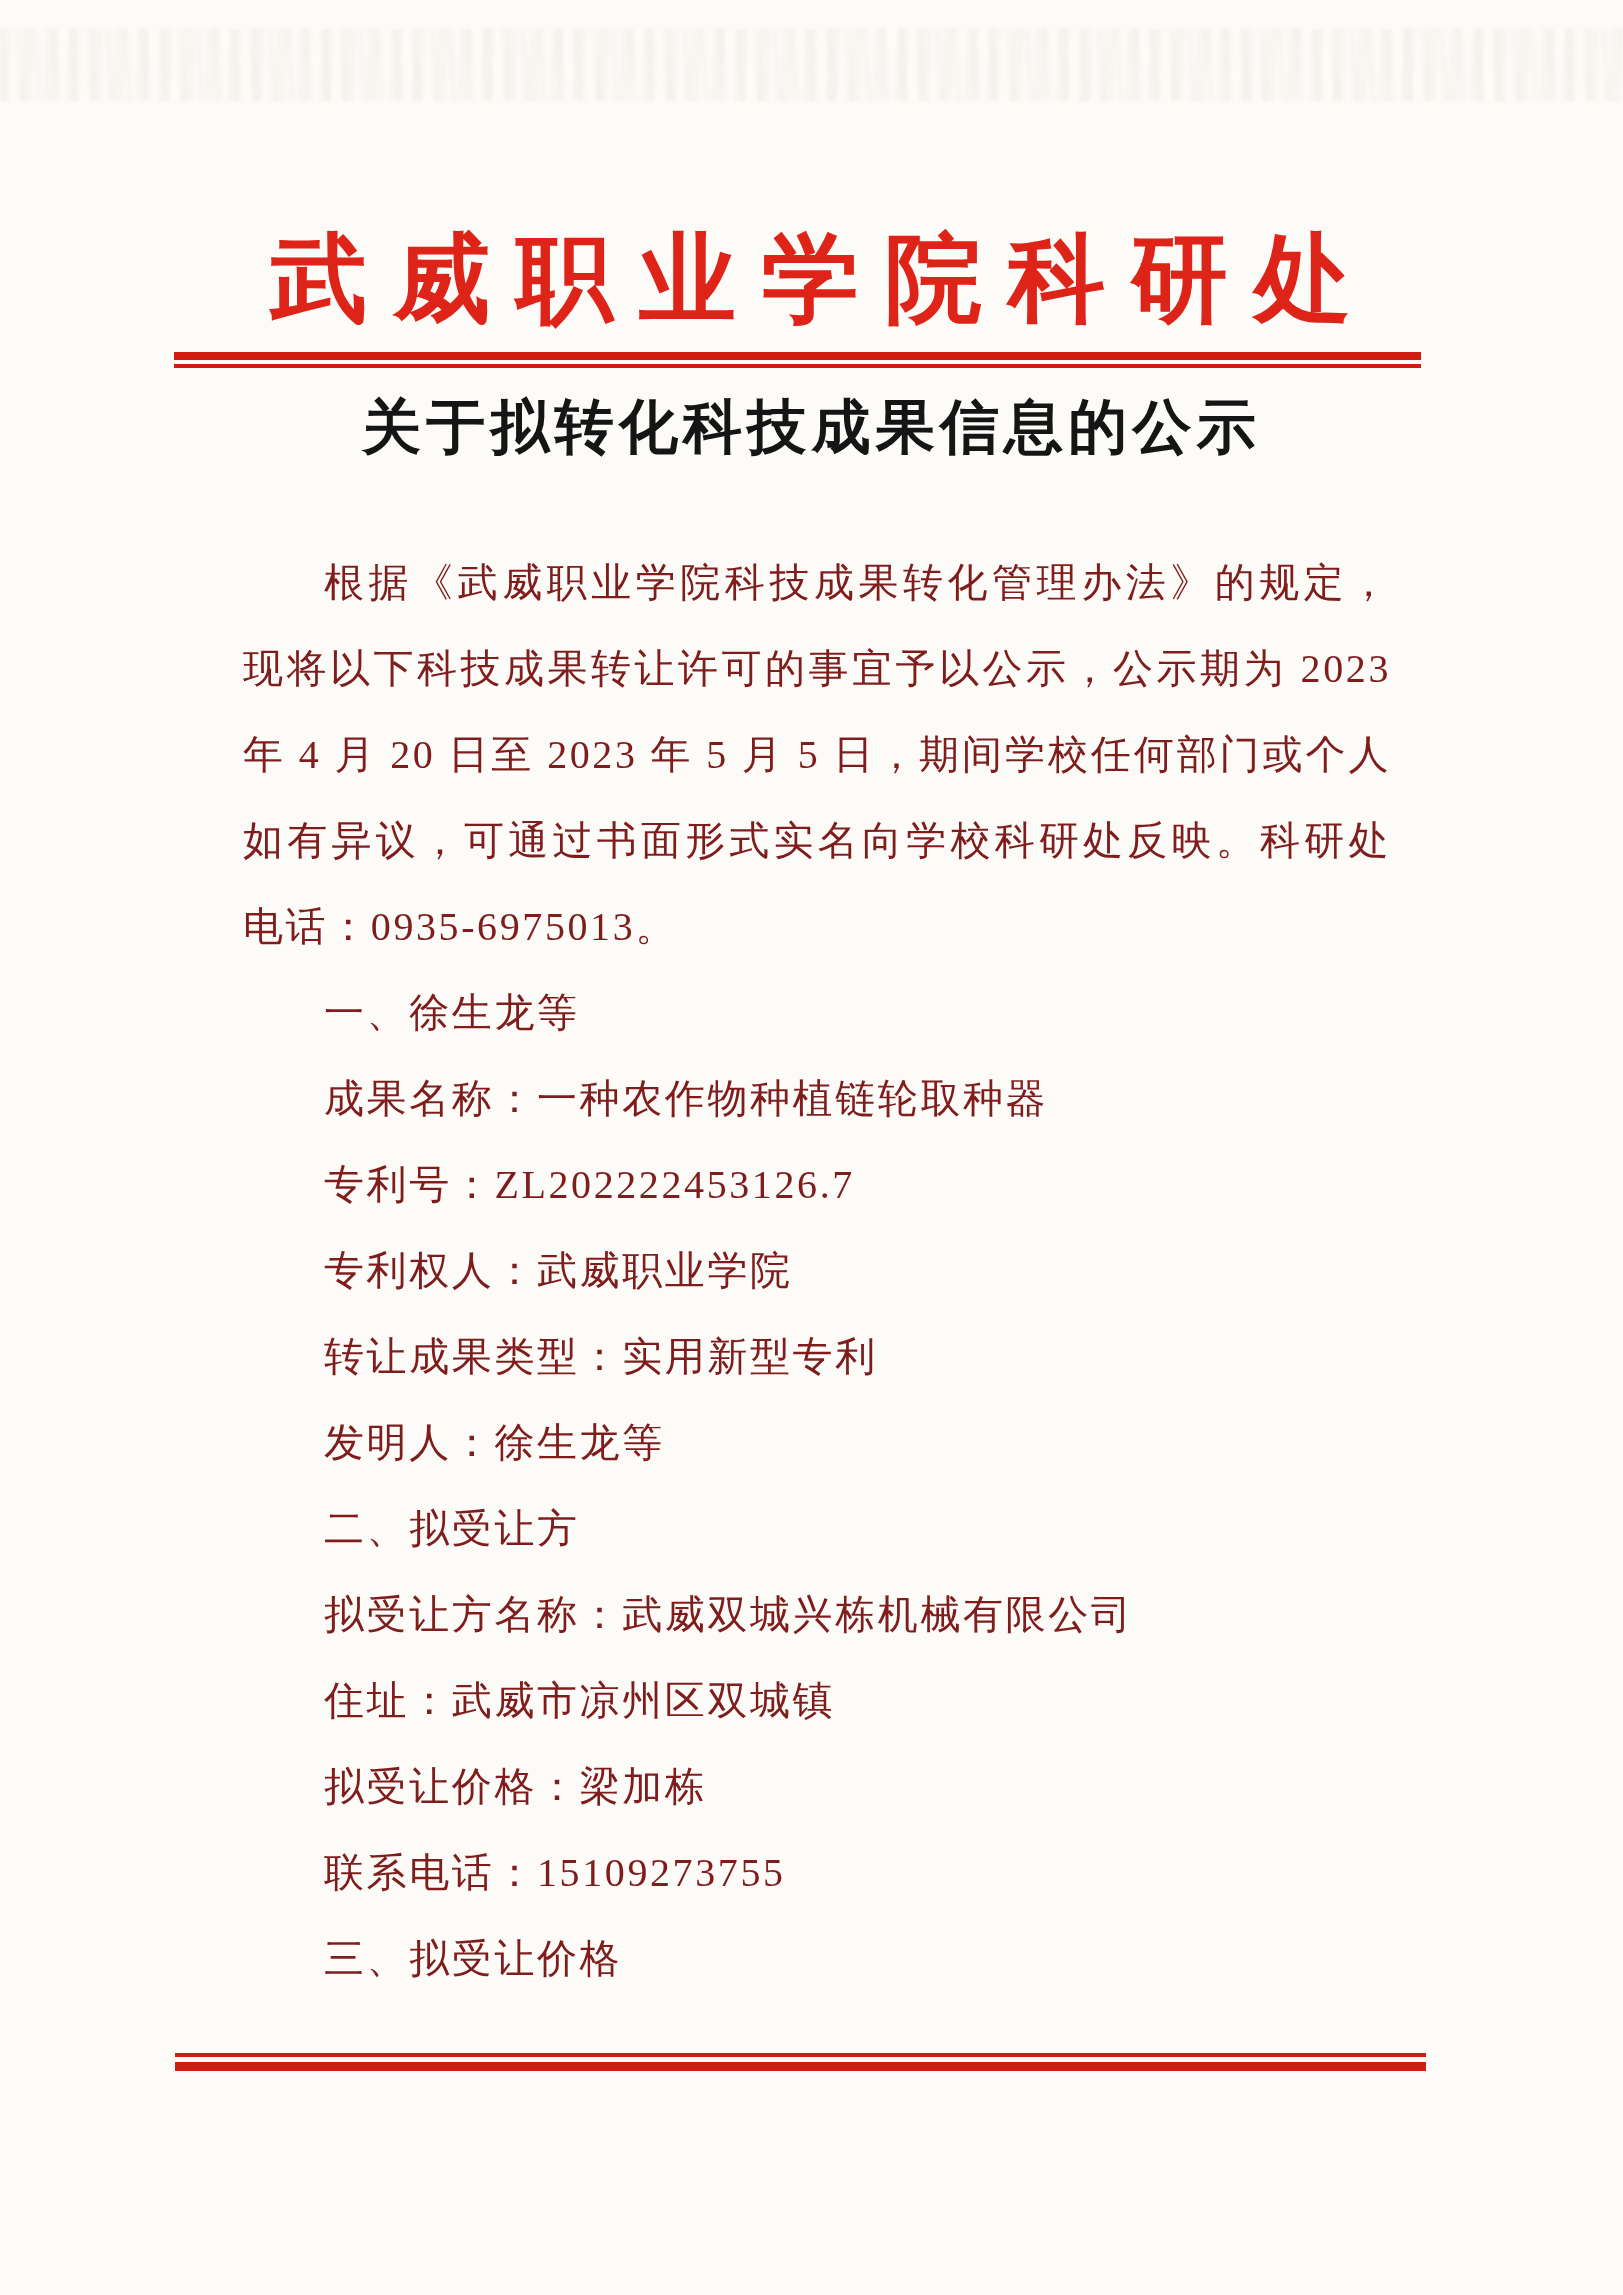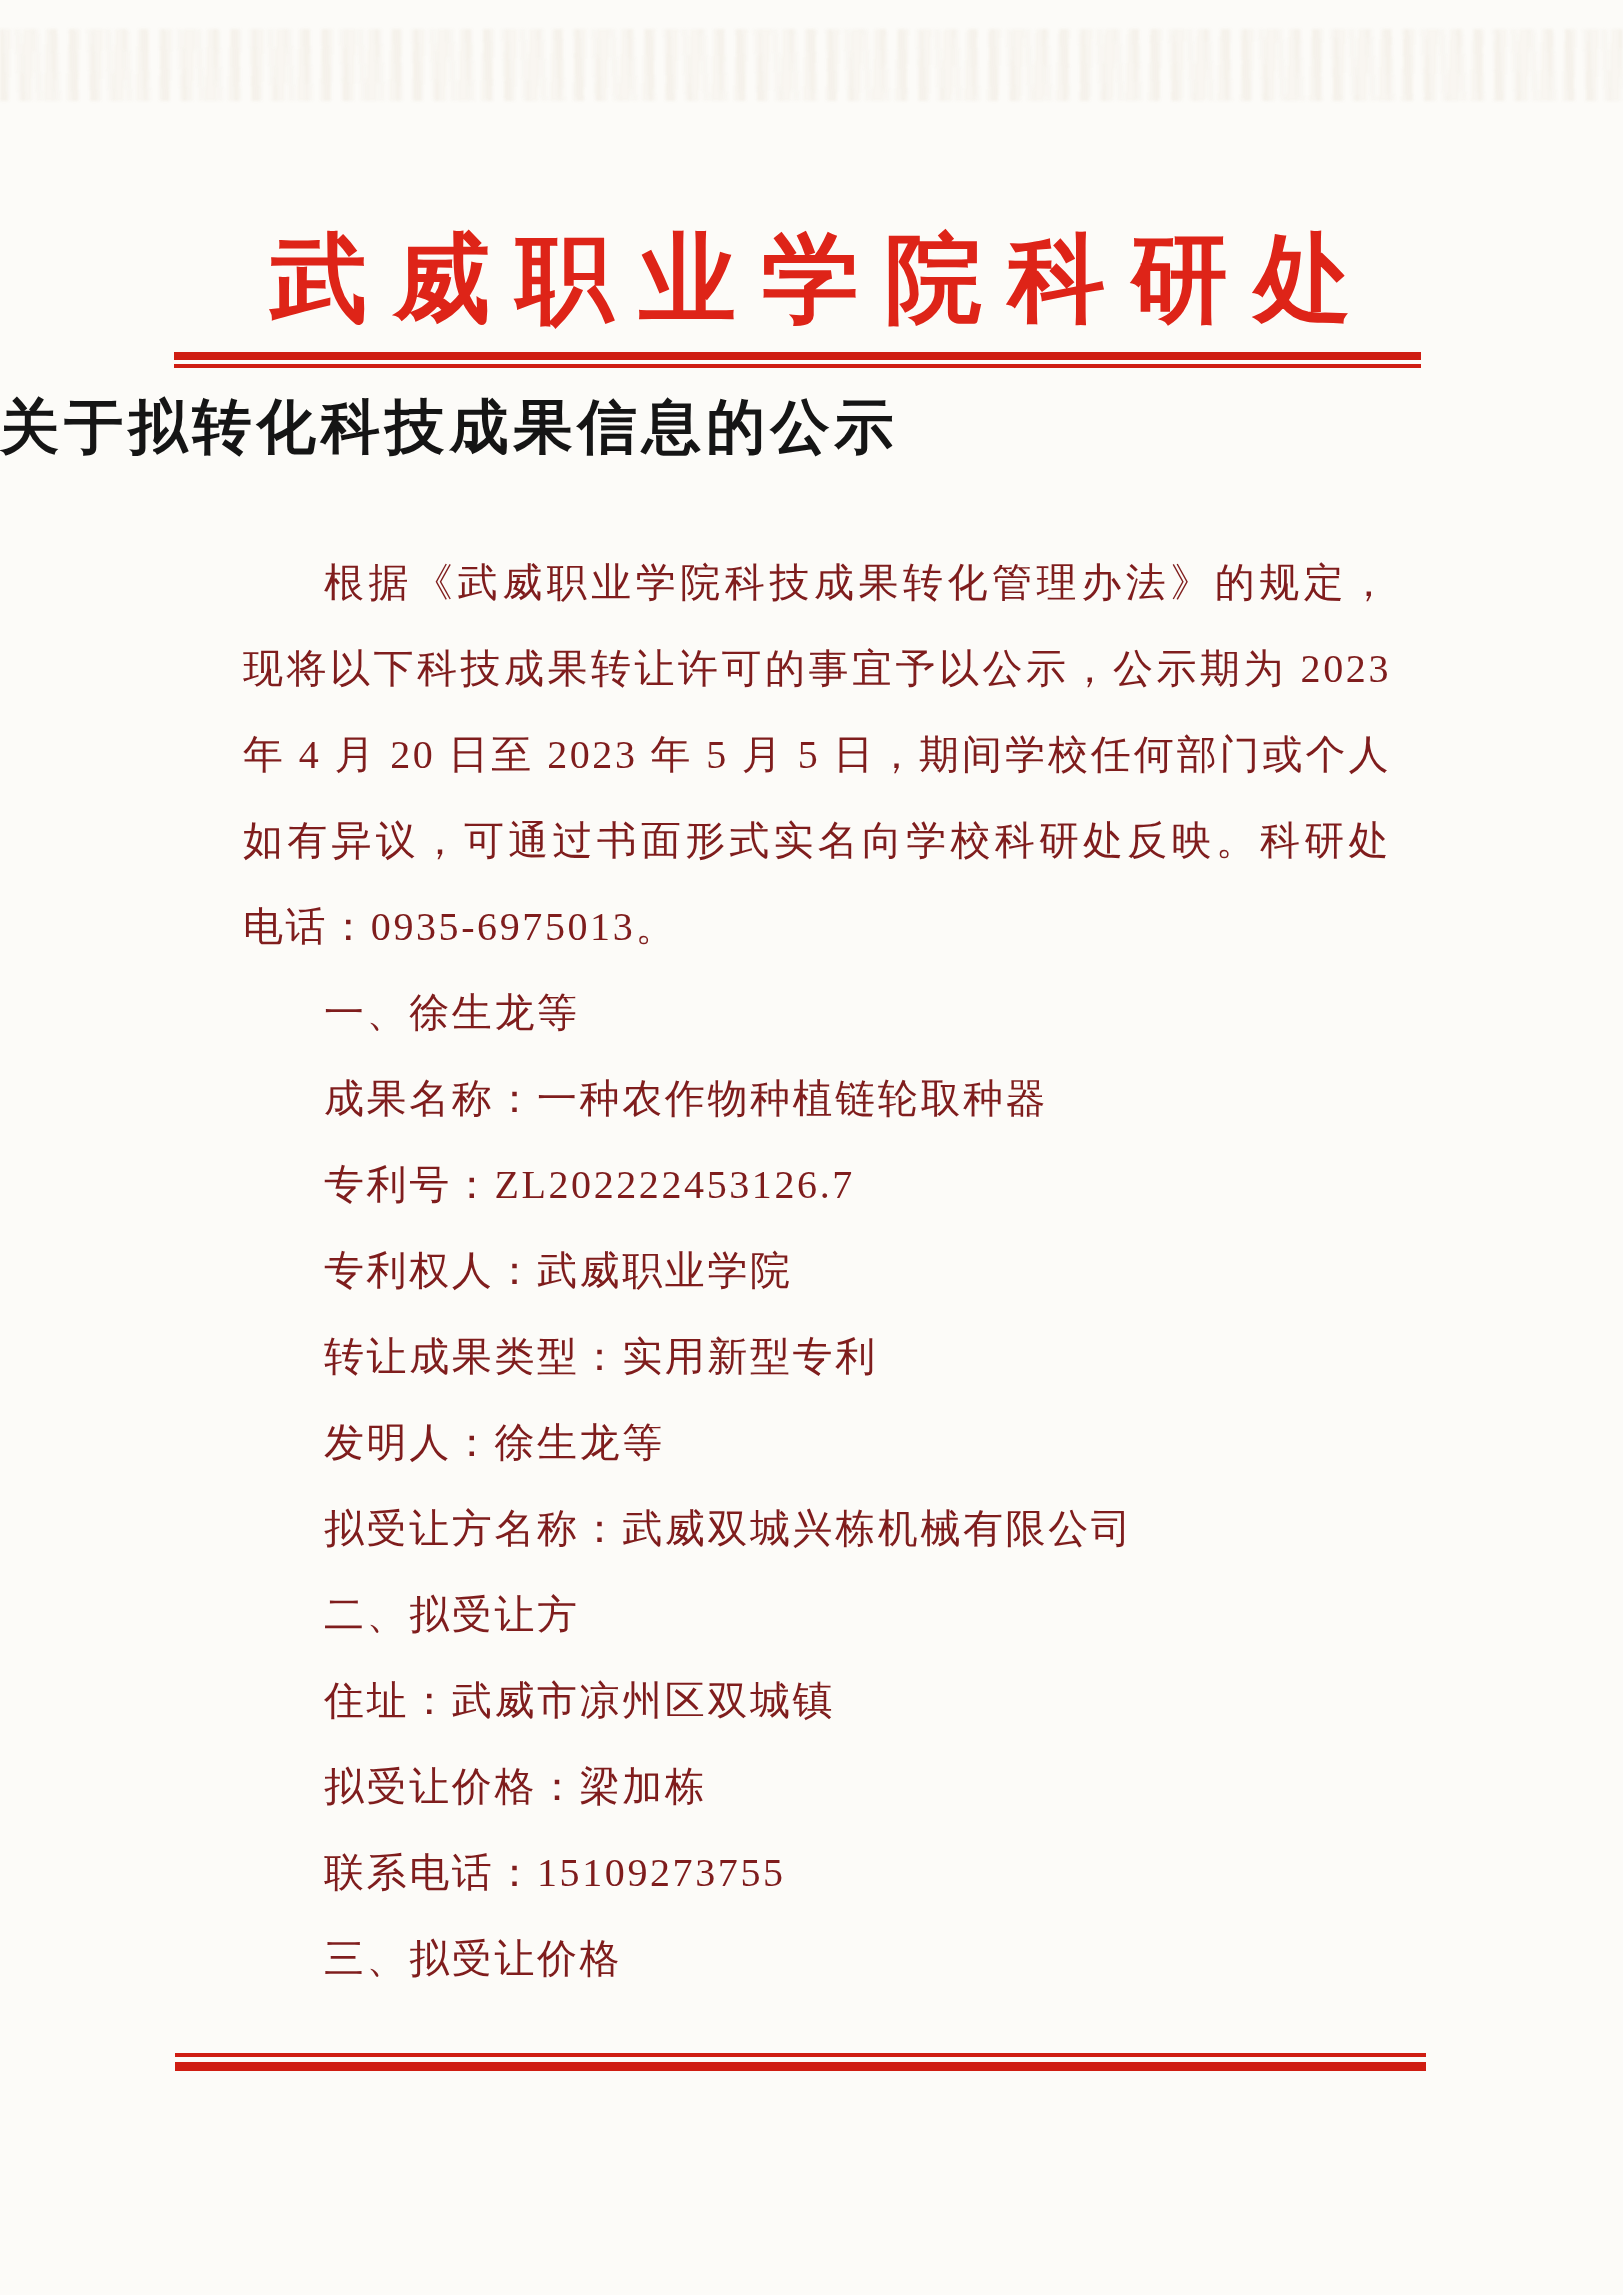--- a/index.html
+++ b/index.html
@@ -27,21 +27,21 @@
     font-weight:bold;
     letter-spacing:26px;
     color:#de2418;
     white-space:nowrap;
   }
   .rule{position:absolute;background:#cf1d12;}
   .head-rule-thick{top:352px;left:174px;width:1247px;height:7.8px;}
   .head-rule-thin{top:364px;left:174px;width:1247px;height:4.3px;}
   .doc-title{
     position:absolute;top:386px;left:0;width:100%;margin:0;
-    text-align:left;
+    text-align:center;
     font-size:59px;line-height:83px;
     font-weight:bold;
     letter-spacing:5.2px;
     color:#151515;
     white-space:nowrap;
   }
   .body-text{
     position:absolute;top:540px;left:243px;width:1148px;
     font-size:40px;
     color:#7f1d1d;
@@ -81,22 +81,22 @@
     <div class="line justify">现将以下科技成果转让许可的事宜予以公示，公示期为 2023</div>
     <div class="line justify">年 4 月 20 日至 2023 年 5 月 5 日，期间学校任何部门或个人</div>
     <div class="line justify">如有异议，可通过书面形式实名向学校科研处反映。科研处</div>
     <div class="line">电话：0935-6975013。</div>
     <div class="line indent">一、徐生龙等</div>
     <div class="line indent">成果名称：一种农作物种植链轮取种器</div>
     <div class="line indent">专利号：ZL202222453126.7</div>
     <div class="line indent">专利权人：武威职业学院</div>
     <div class="line indent">转让成果类型：实用新型专利</div>
     <div class="line indent">发明人：徐生龙等</div>
+    <div class="line indent">二、拟受让方</div>
     <div class="line indent">拟受让方名称：武威双城兴栋机械有限公司</div>
-    <div class="line indent">二、拟受让方</div>
     <div class="line indent">住址：武威市凉州区双城镇</div>
     <div class="line indent">拟受让价格：梁加栋</div>
     <div class="line indent">联系电话：15109273755</div>
     <div class="line indent">三、拟受让价格</div>
   </div>
 
   <div class="rule foot-rule-thin"></div>
   <div class="rule foot-rule-thick"></div>
 
 </div>

